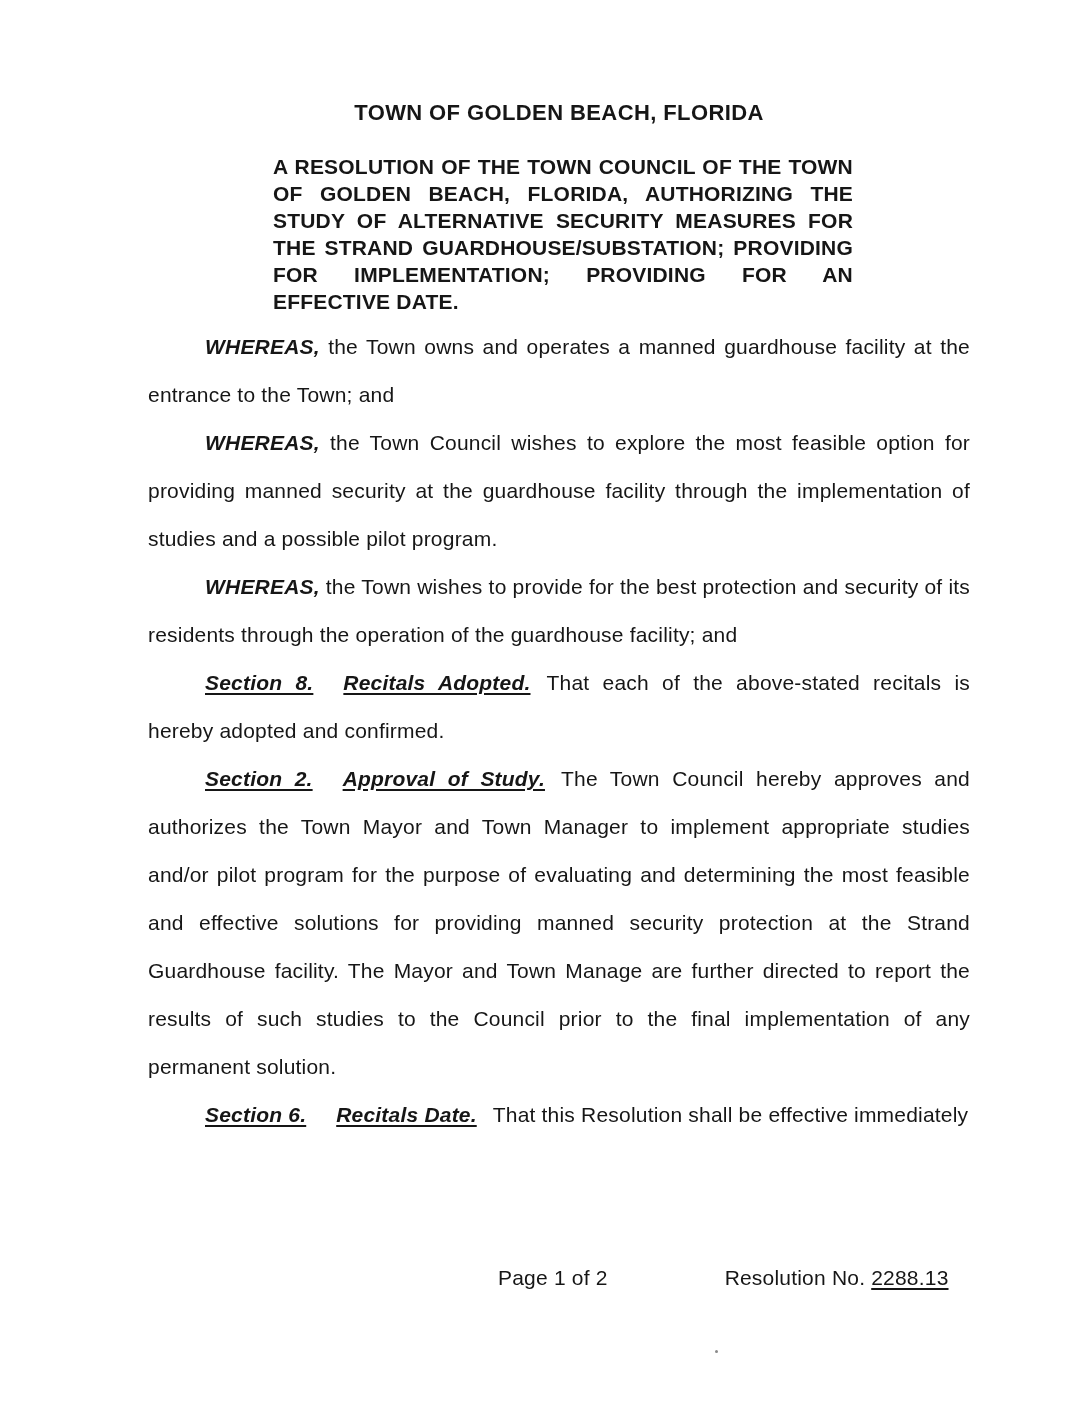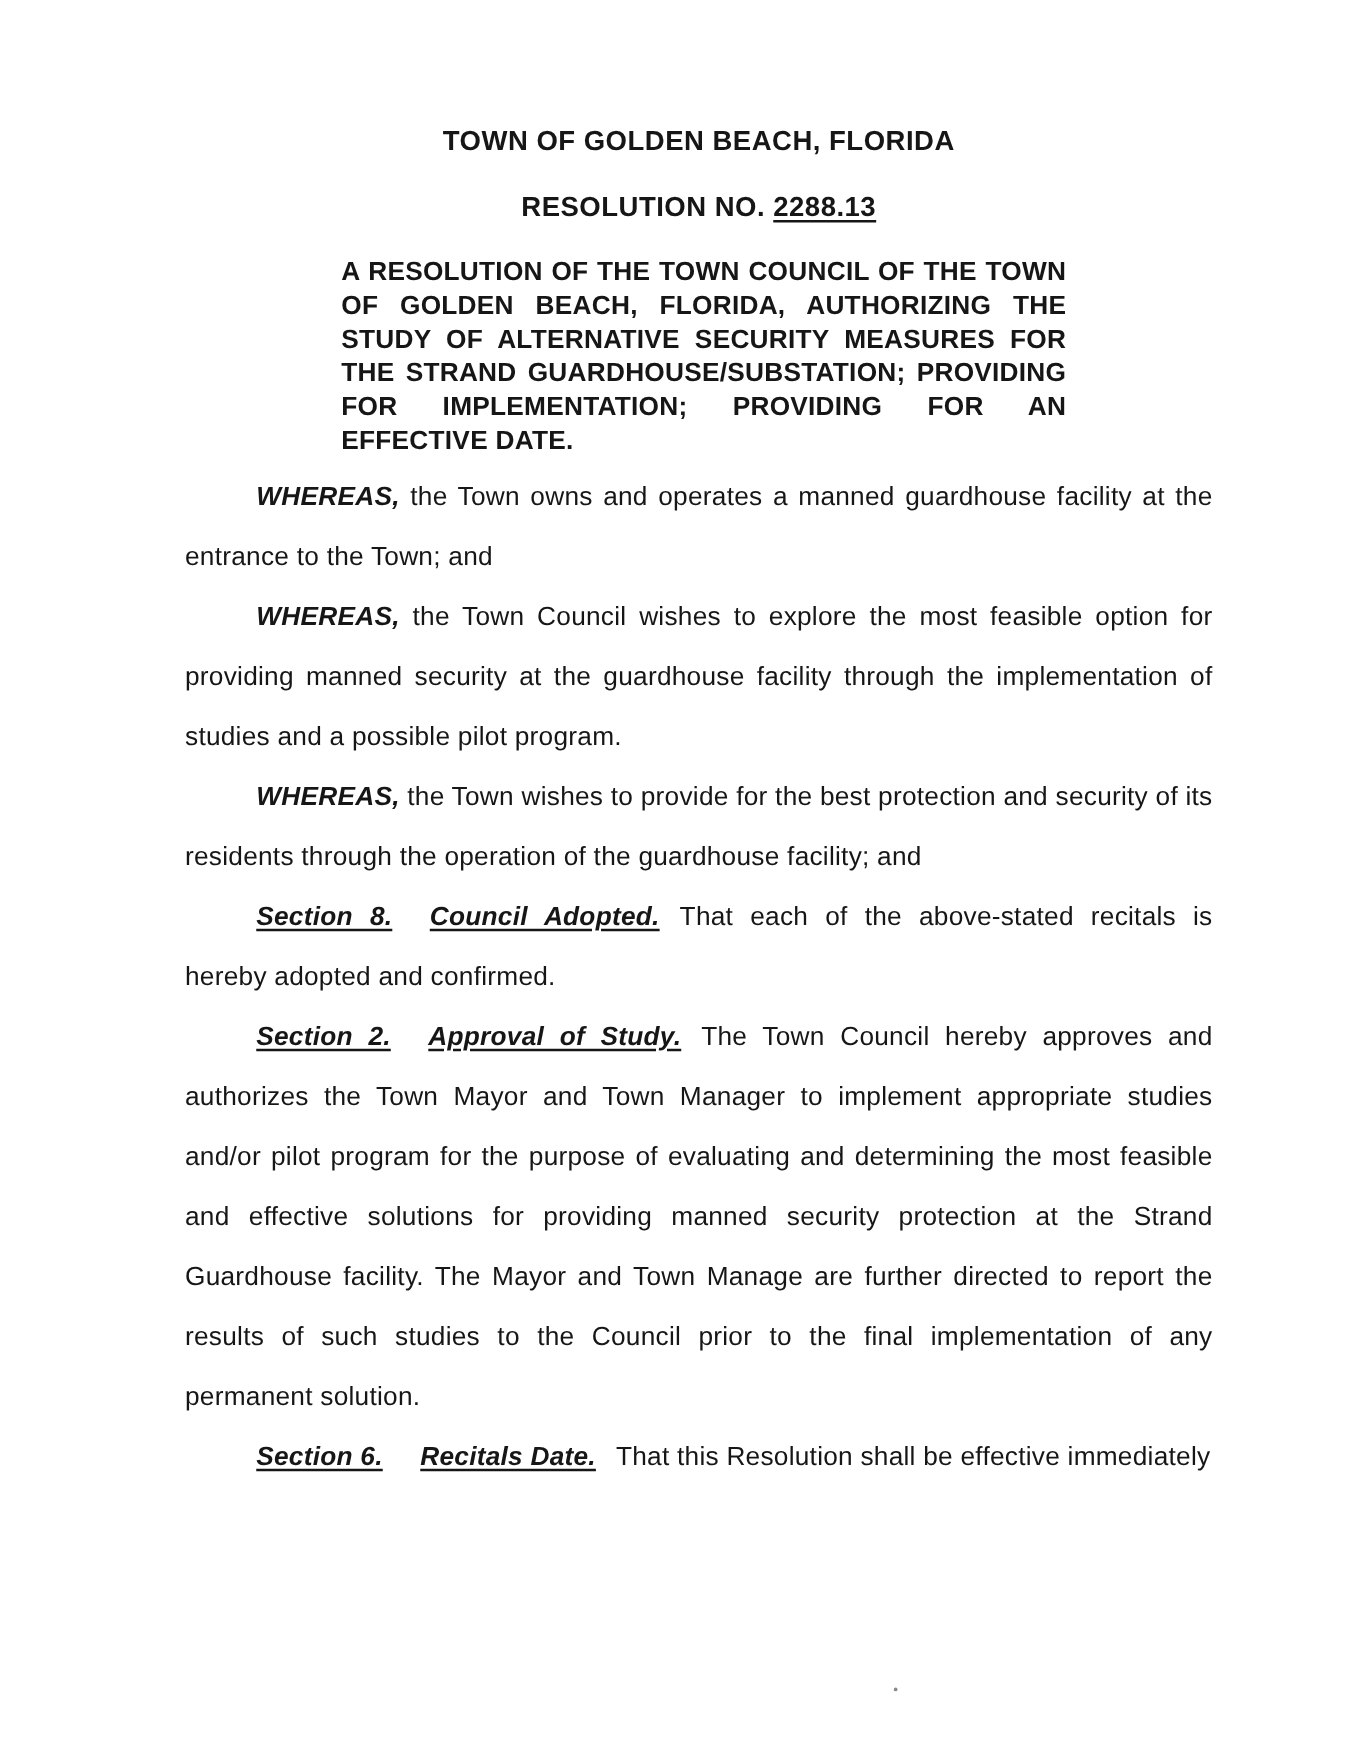--- a/index.html
+++ b/index.html
@@ -82,27 +82,27 @@
     background: #8a8a8a;
     border-radius: 50%;
   }
 </style>
 </head>
 <body>
 
 <div class="page">
   <div class="doc">
     <h1 class="h-title">TOWN OF GOLDEN BEACH, FLORIDA</h1>
-    <h2 class="h-res"><span>RESOLUTION NO. </span><span class="u">2288.13</span></h2>
     <p class="subject">A RESOLUTION OF THE TOWN COUNCIL OF THE TOWN OF GOLDEN BEACH, FLORIDA, AUTHORIZING THE STUDY OF ALTERNATIVE SECURITY MEASURES FOR THE STRAND GUARDHOUSE/SUBSTATION; PROVIDING FOR IMPLEMENTATION; PROVIDING FOR AN EFFECTIVE DATE.</p>
     <div class="doc-body">
         <p class="para"><span class="b">WHEREAS,</span><span class=""> the Town owns and operates a manned guardhouse facility at the entrance to the Town; and</span></p>
         <p class="para"><span class="b">WHEREAS,</span><span class=""> the Town Council wishes to explore the most feasible option for providing manned security at the guardhouse facility through the implementation of studies and a possible pilot program.</span></p>
         <p class="para"><span class="b">WHEREAS,</span><span class=""> the Town wishes to provide for the best protection and security of its residents through the operation of the guardhouse facility; and</span></p>
-        <p class="para"><span class="b u">Section 8.</span><span class="tab" style="width: 30px;"></span><span class="b u">Council Adopted.</span><span class="tab" style="width: 16px;"></span><span class="">That each of the above-stated recitals is hereby adopted and confirmed.</span></p>
+        <p class="para"><span class="b u">Section 8.</span><span class="tab" style="width: 30px;"></span><span class="b u">Recitals Adopted.</span><span class="tab" style="width: 16px;"></span><span class="">That each of the above-stated recitals is hereby adopted and confirmed.</span></p>
         <p class="para"><span class="b u">Section 2.</span><span class="tab" style="width: 30px;"></span><span class="b u">Approval of Study.</span><span class="tab" style="width: 16px;"></span><span class="">The Town Council hereby approves and authorizes the Town Mayor and Town Manager to implement appropriate studies and/or pilot program for the purpose of evaluating and determining the most feasible and effective solutions for providing manned security protection at the Strand Guardhouse facility. The Mayor and Town Manage are further directed to report the results of such studies to the Council prior to the final implementation of any permanent solution.</span></p>
         <p class="para"><span class="b u">Section 6.</span><span class="tab" style="width: 30px;"></span><span class="b u">Recitals Date.</span><span class="tab" style="width: 16px;"></span><span class="">That this Resolution shall be effective immediately</span></p>
       </div>
   </div>
 
+  <div class="footer"><span class="pg">Page 1 of 2</span><span class="res"><span>Resolution No. </span><span class="u">2288.13</span></span></div>
 
   <div class="speck"></div>
 </div>
 
 </body></html>

